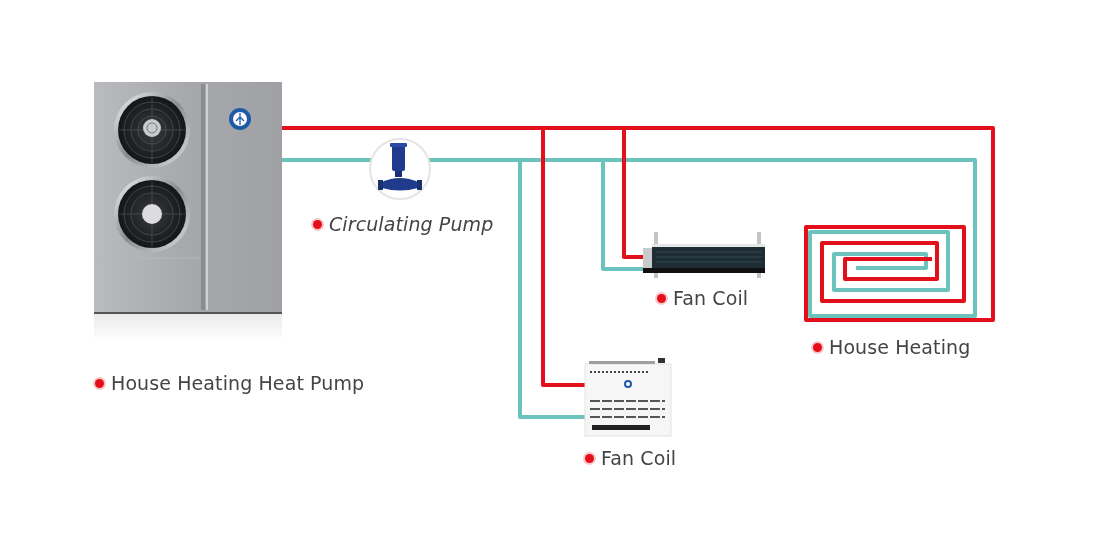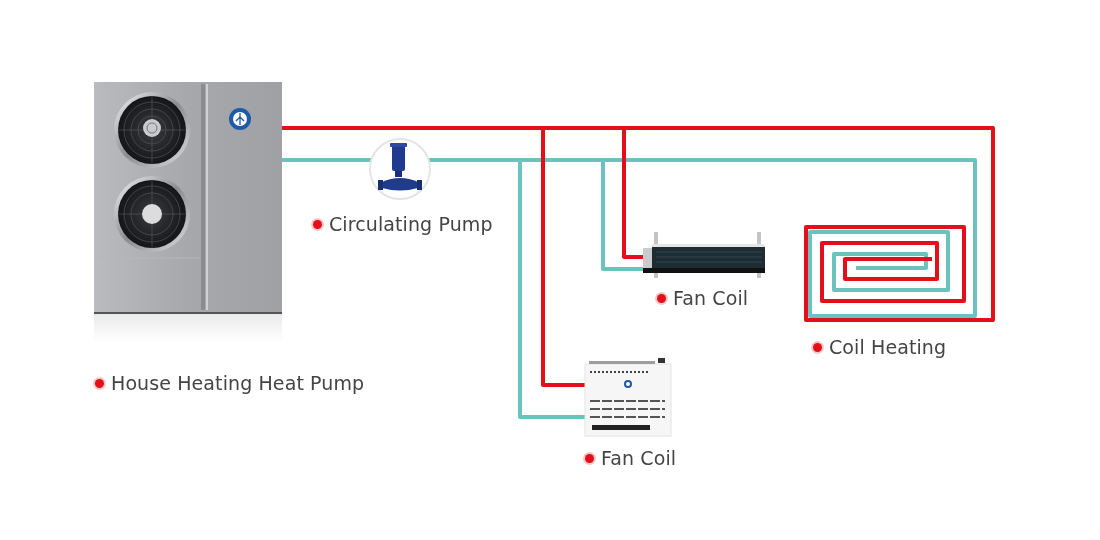--- a/index.html
+++ b/index.html
@@ -125,28 +125,28 @@
     <line x1="590" y1="409" x2="665" y2="409" stroke="#555" stroke-width="2" stroke-dasharray="10 2"></line>
     <line x1="590" y1="417" x2="665" y2="417" stroke="#555" stroke-width="2" stroke-dasharray="10 2"></line>
     <rect x="592" y="425" width="58" height="5" fill="#222"></rect>
   </g>
 </svg>
 
 <div class="label" style="left:95px;top:372px;">
   <span class="dot" style="background:#e3101c;"></span>
   <span>House Heating Heat Pump</span>
 </div>
-<div class="label" style="left:313px;top:213px;">
+<div class="label" style="left:313px;top:213px;font-style:italic;">
   <span class="dot" style="background:#e3101c;"></span>
   <span>Circulating Pump</span>
 </div>
 <div class="label" style="left:657px;top:287px;">
   <span class="dot" style="background:#e3101c;"></span>
   <span>Fan Coil</span>
 </div>
 <div class="label" style="left:813px;top:336px;">
   <span class="dot" style="background:#e3101c;"></span>
-  <span>Coil Heating</span>
+  <span>House Heating</span>
 </div>
 <div class="label" style="left:585px;top:447px;">
   <span class="dot" style="background:#e3101c;"></span>
   <span>Fan Coil</span>
 </div>
 
 </body></html>

